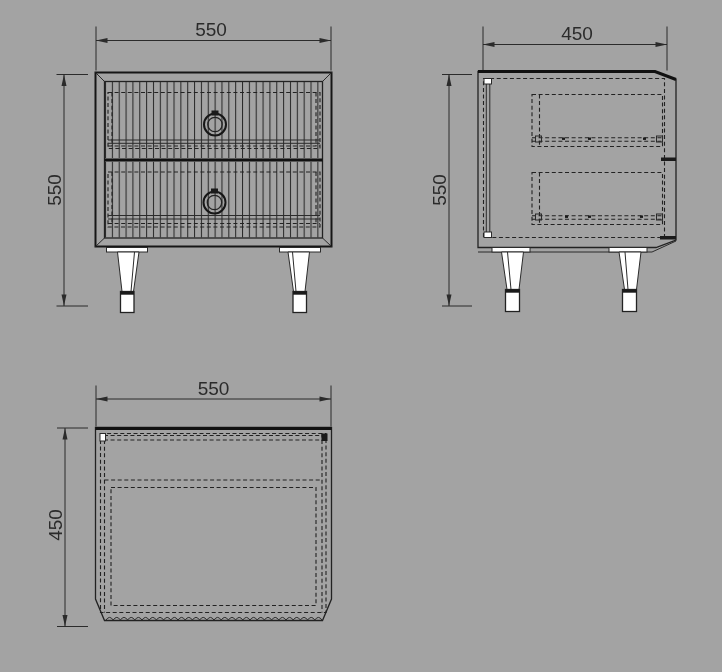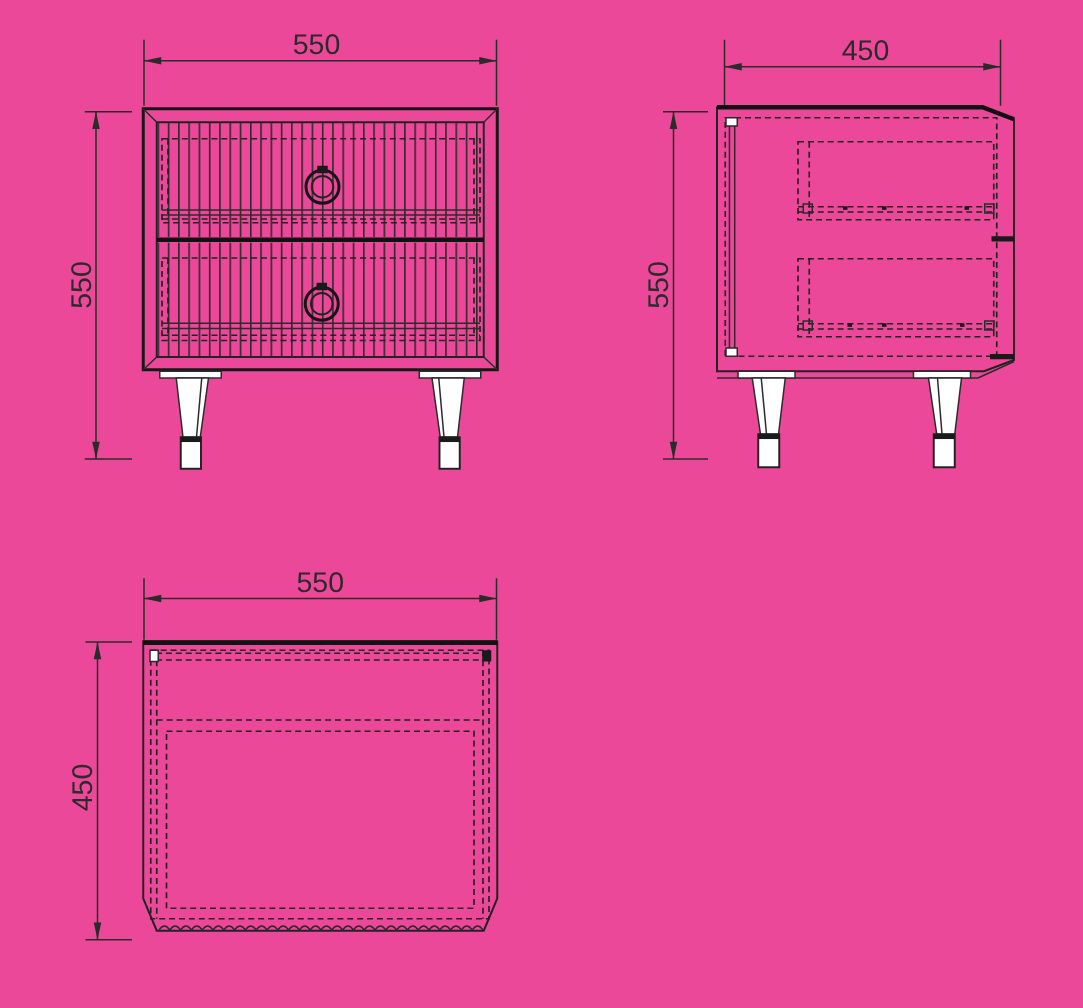--- a/index.html
+++ b/index.html
@@ -1,16 +1,16 @@
 <!DOCTYPE html>
 <html><head>
 <meta charset="utf-8">
 <style>
   html,body{margin:0;padding:0;background:#ffffff;}
-  .stage{position:relative;width:722px;height:672px;background:#ec4899;overflow:hidden;}
+  .stage{position:relative;width:722px;height:672px;background:#a3a3a3;overflow:hidden;}
   svg{display:block;}
   svg text{font-family:"Liberation Sans", sans-serif;font-size:19px;fill:#2b2b2b;}
   .thin{stroke:#2b2b2b;stroke-width:1;fill:none;}
   .med{stroke:#222222;stroke-width:1.3;fill:none;}
   .thick{stroke:#161616;stroke-width:2;fill:none;}
   .xthick{stroke:#111111;stroke-width:3;fill:none;}
   .dash{stroke:#222222;stroke-width:1.1;fill:none;stroke-dasharray:4 2.6;}
   .dimline{stroke:#2b2b2b;stroke-width:1;fill:none;}
   .arrow{fill:#2b2b2b;stroke:none;}
   .solidfill{fill:#1a1a1a;stroke:none;}

